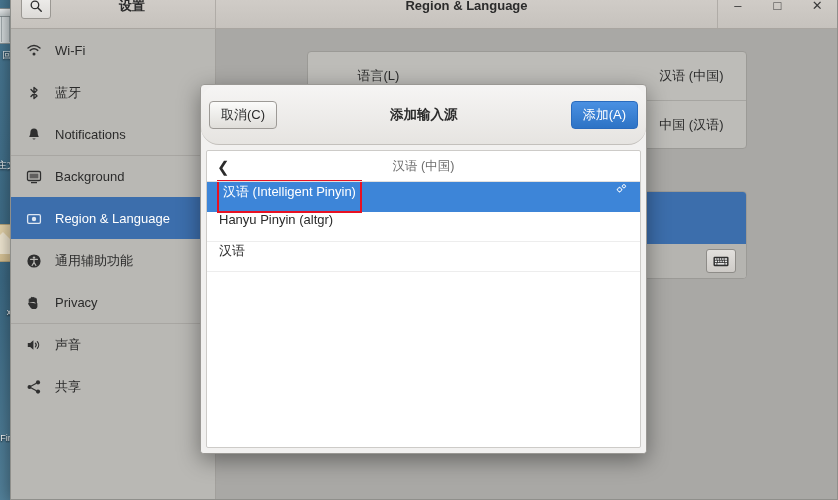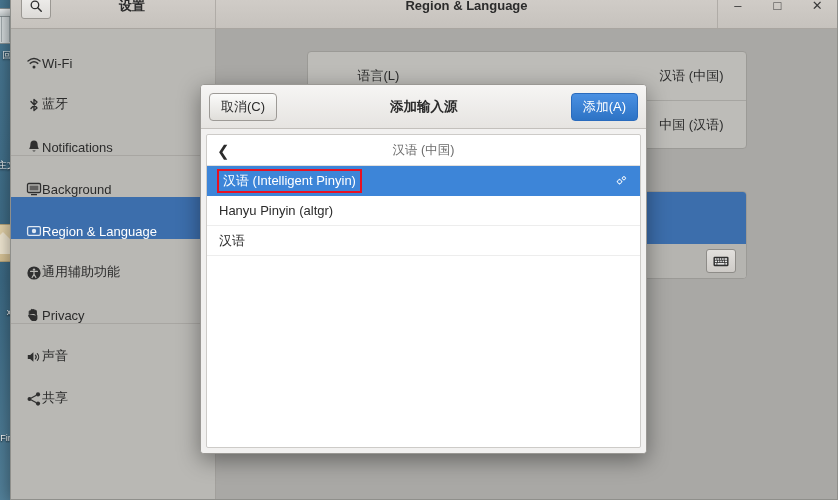--- a/index.html
+++ b/index.html
@@ -78,21 +78,21 @@
           cursor: pointer; color:#3a3a3a; font-size: 13px; }
 
   .wbody { flex: 1; display: flex; min-height: 0; }
 
   
   .sidebar {
     width: 205px; flex: none; background: #b9b8b4;
     border-right: 1px solid #a2a09c; overflow: hidden;
   }
   .side-item {
-    display: flex; align-items: flex-end; 
+    display: flex; align-items: center; gap: 13px;
     height: 42px; padding: 0 14px; cursor: pointer; color: #2b2b2b;
   }
   .side-item + .side-item { border-top: 1px solid rgba(255,255,255,0); }
   .side-item.sep { border-top: 1px solid #a8a6a2; }
   .side-item.active { background: #3c6eac; color: #ffffff; }
   .side-item .si-icon { width: 17px; height: 17px; display:flex; align-items:center; justify-content:center; flex:none; }
   .side-item .si-label { font-size: 13px; white-space: nowrap; }
 
   
   .content { flex: 1; background: #a9a8a5; position: relative; overflow: hidden; padding-top: 22px; }
@@ -117,24 +117,25 @@
              display:flex; align-items:center; justify-content:center; cursor:pointer; }
 
   
   #add-dialog {
     position: absolute; left: 200px; top: 84px; width: 447px; height: 370px;
     background: #f2f1f0; border: 1px solid #9a9894; border-radius: 4px;
     box-shadow: 0 6px 22px rgba(0,0,0,.4);
     display: flex; flex-direction: column; overflow: hidden;
   }
   .dlg-header {
-    height: 44px; flex: none; display: flex; align-items: center;
+    height: 60px; flex: none; display: flex; align-items: center;
     padding: 0 8px; gap: 8px;
     background: linear-gradient(180deg,#f6f5f4,#e6e4e1);
     border-bottom: 1px solid #c3c0bc;
+    border-radius: 18px;
   }
   .dlg-btn {
     min-width: 62px; height: 28px; padding: 0 11px; border-radius: 4px;
     border: 1px solid #9d9a96; background: linear-gradient(180deg,#fbfbfa,#e0deda);
     font-size: 13px; color: #2b2b2b; cursor: pointer;
     display:flex; align-items:center; justify-content:center;
   }
   .dlg-btn.suggested {
     border-color: #2a6bbd; color: #ffffff;
     background: linear-gradient(180deg,#4a90e2,#2d73c5);
@@ -149,21 +150,21 @@
   .list-head {
     height: 31px; flex:none; display: flex; align-items: center;
     border-bottom: 1px solid #e2e0de; position: relative; padding: 0 10px;
   }
   .back-chevron { font-size: 15px; font-weight: bold; color:#2b2b2b; cursor:pointer; line-height:1; }
   .list-head-title {
     position:absolute; left:0; right:0; text-align:center; font-size: 12.5px; color: #6b6b6b;
     pointer-events:none;
   }
   .list-row {
-    height: 30px; display: flex; align-items: center; justify-content: space-between;
+    height: 30px; display: flex; justify-content: space-between;
     padding: 0 12px; font-size: 13px; color: #2b2b2b; cursor: pointer;
     border-bottom: 1px solid #ededed;
   }
   .list-row.selected { background: #3d85d8; color: #ffffff; border-bottom-color:#3d85d8; }
   .list-row .row-label { white-space: nowrap; }
   .focus-ring {
     display: inline-block; padding: 1px 4px;
     outline: 2px solid #e81123; outline-offset: 0px;
   }
   .gears-icon { opacity: .9; }

